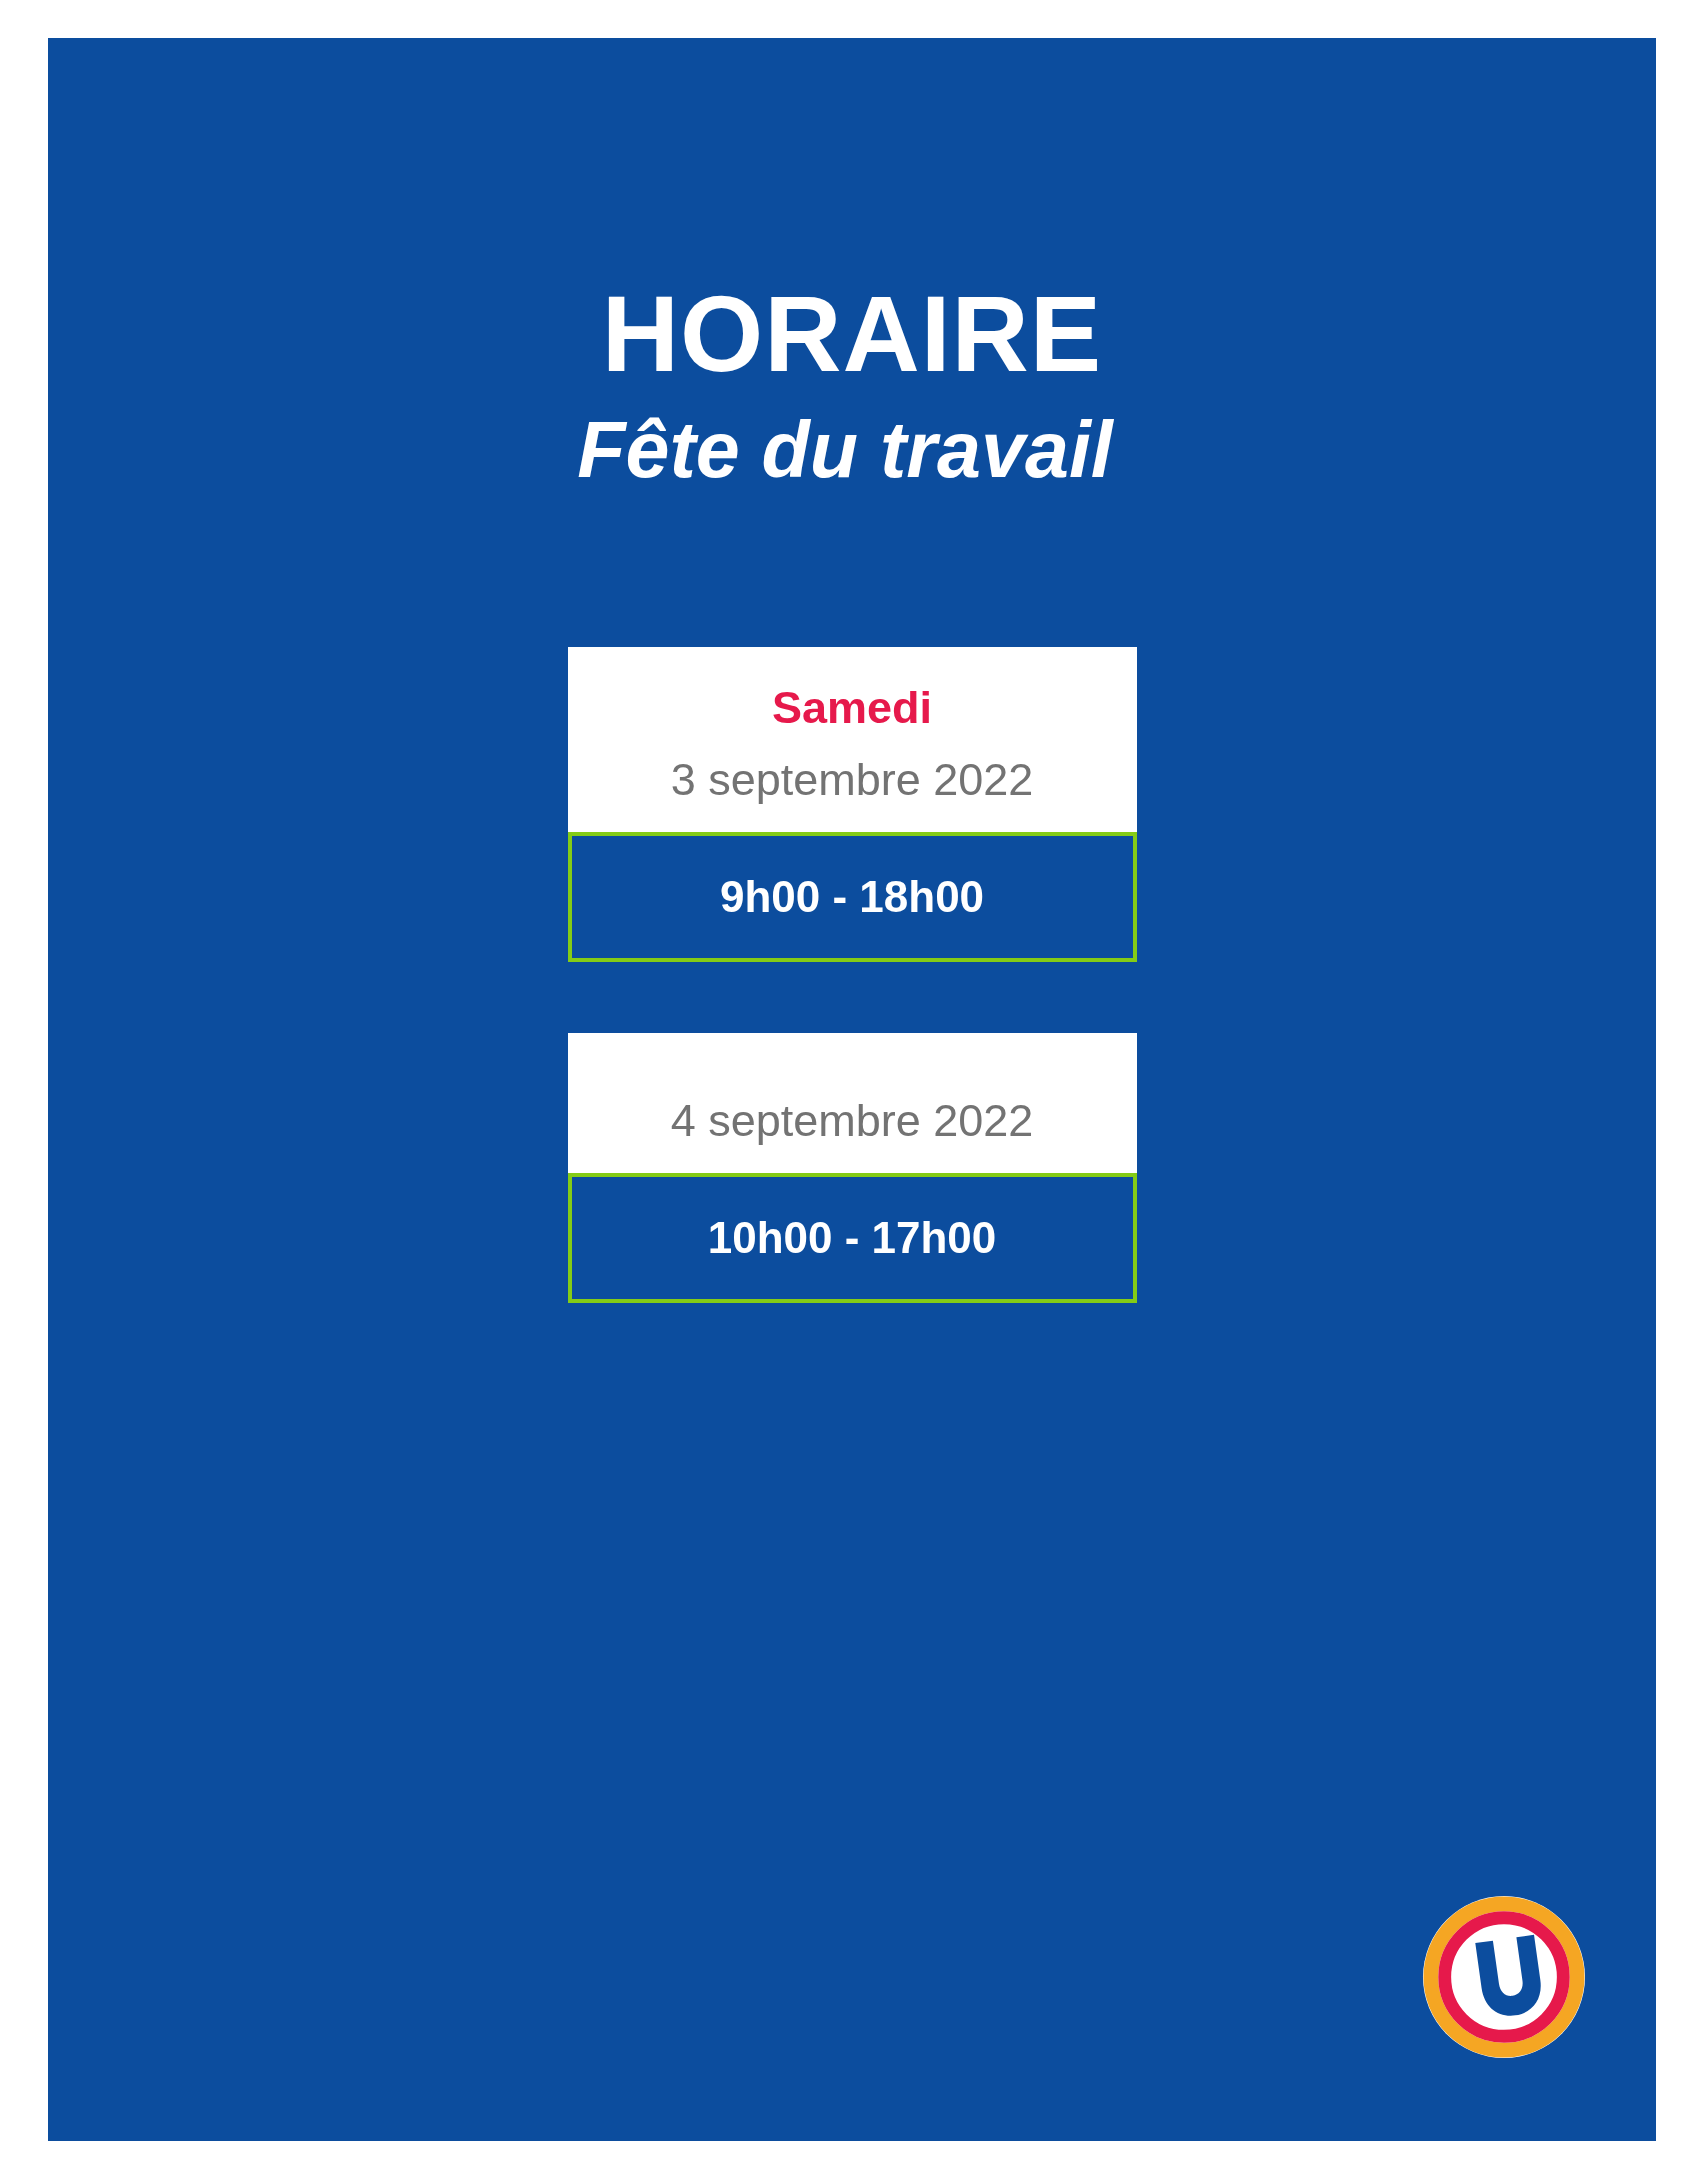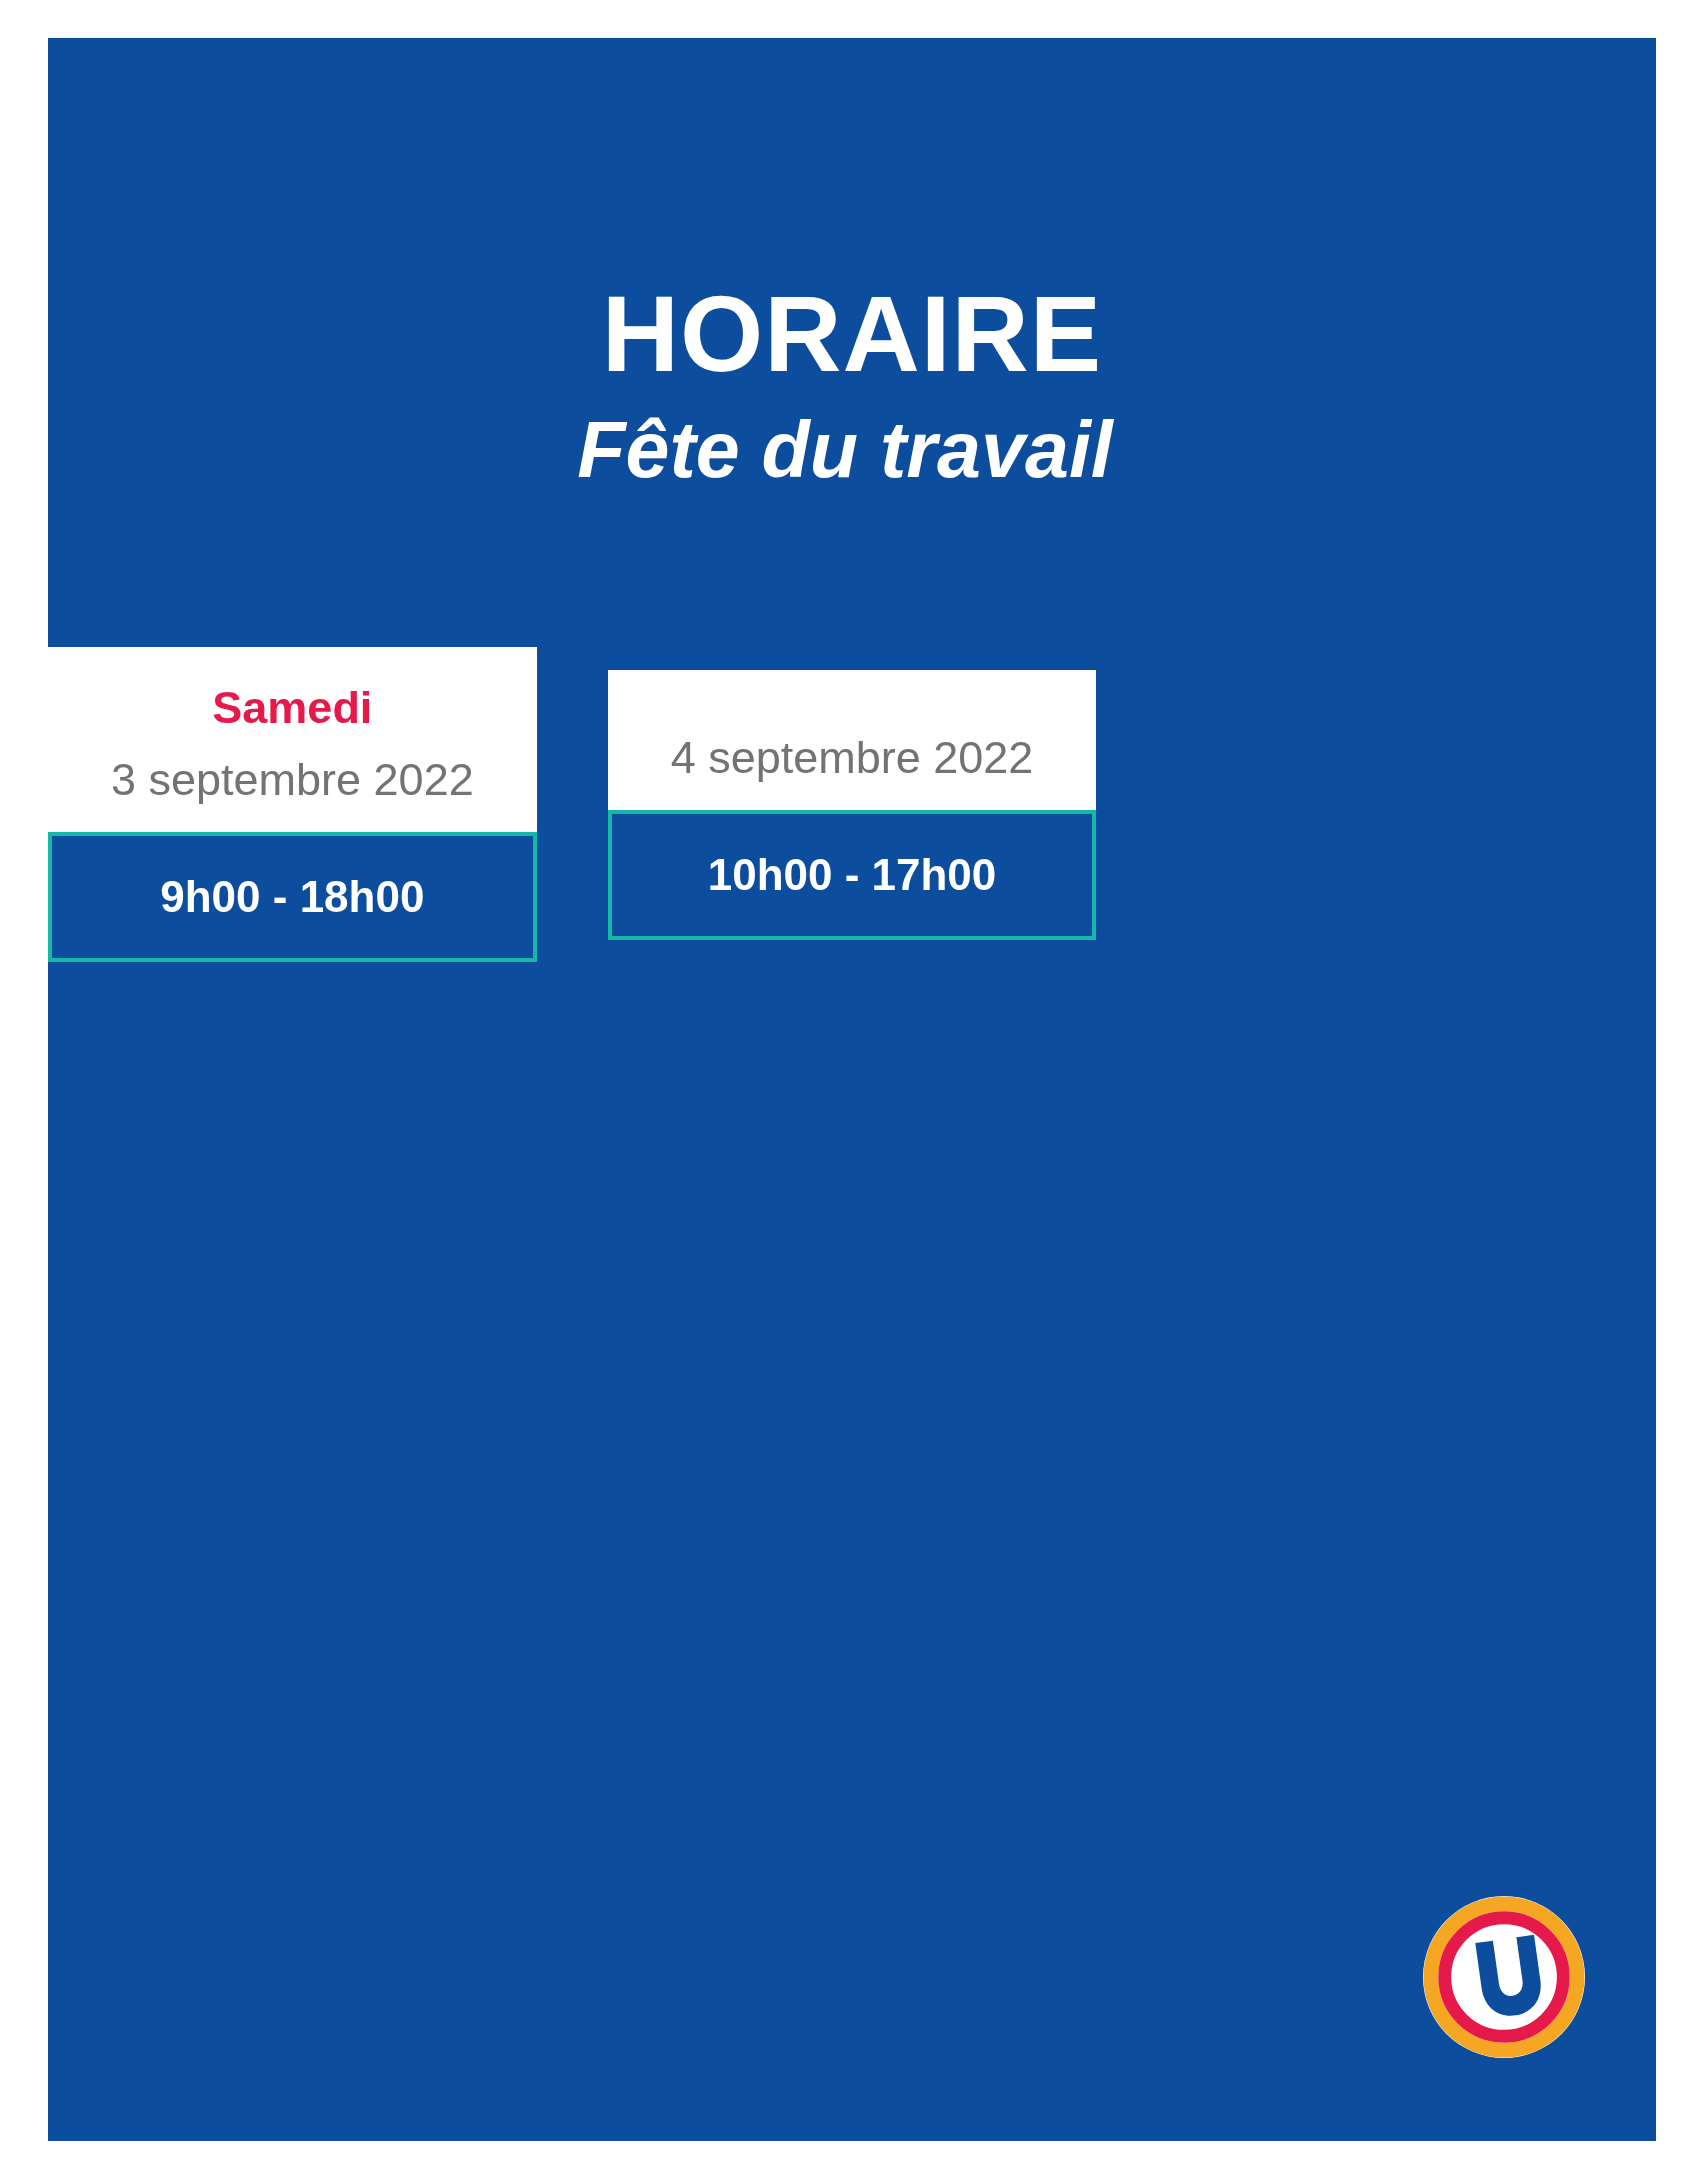--- a/index.html
+++ b/index.html
@@ -39,21 +39,21 @@
     color: #ffffff;
     font-size: 79px;
     font-weight: bold;
     font-style: italic;
     line-height: 1.0;
     margin: 22px 14px 0 0;
   }
   .cards {
     margin-top: 158px;
     display: flex;
-    flex-direction: row;
+    flex-direction: column;
     align-items: center;
     gap: 71px;
   }
   .card {
     width: 569px;
     background: #ffffff;
     box-sizing: border-box;
   }
   .card-top {
     padding: 38px 10px 30px 10px;
@@ -68,21 +68,21 @@
   }
   .date {
     color: #737373;
     font-size: 45px;
     font-weight: normal;
     line-height: 1.0;
     margin: 27px 0 0 0;
   }
   .card-hours {
     background: #0c4d9e;
-    border: 4px solid #14b8a6;
+    border: 4px solid #84cc16;
     color: #ffffff;
     font-size: 44px;
     font-weight: bold;
     text-align: center;
     padding: 36px 10px 36px 10px;
     box-sizing: border-box;
   }
   .logo {
     position: absolute;
     right: 69px;

